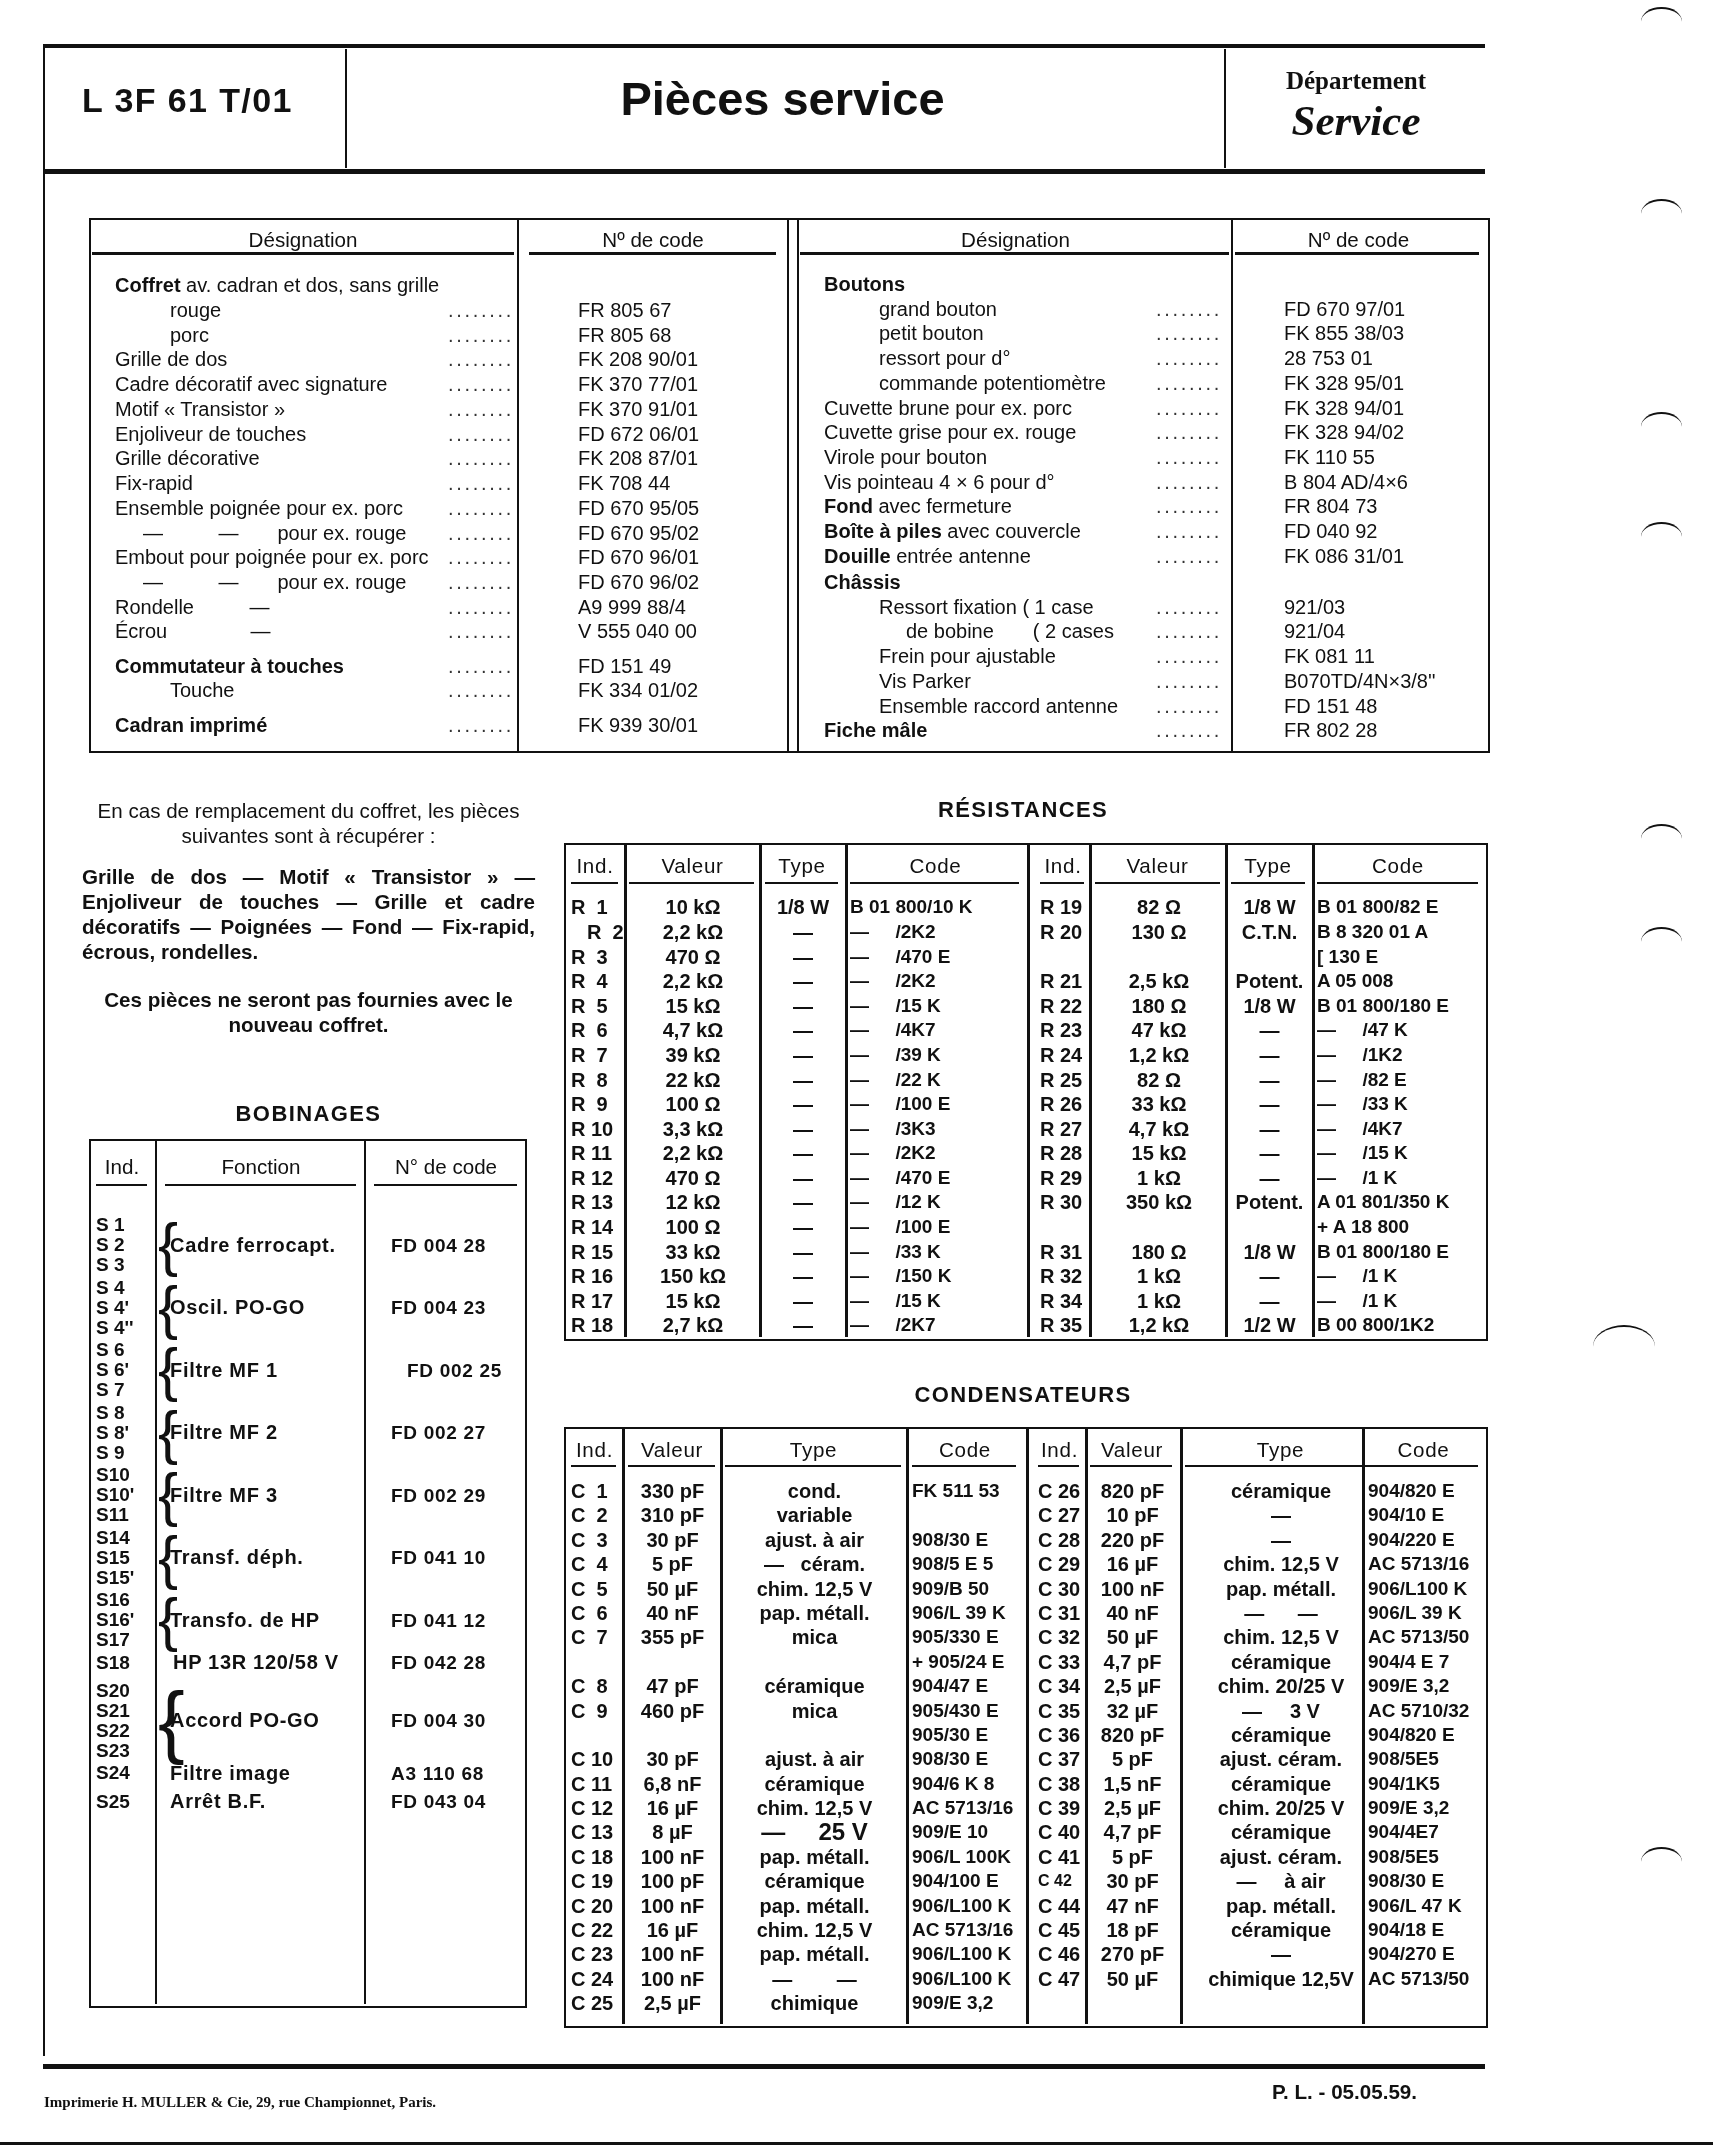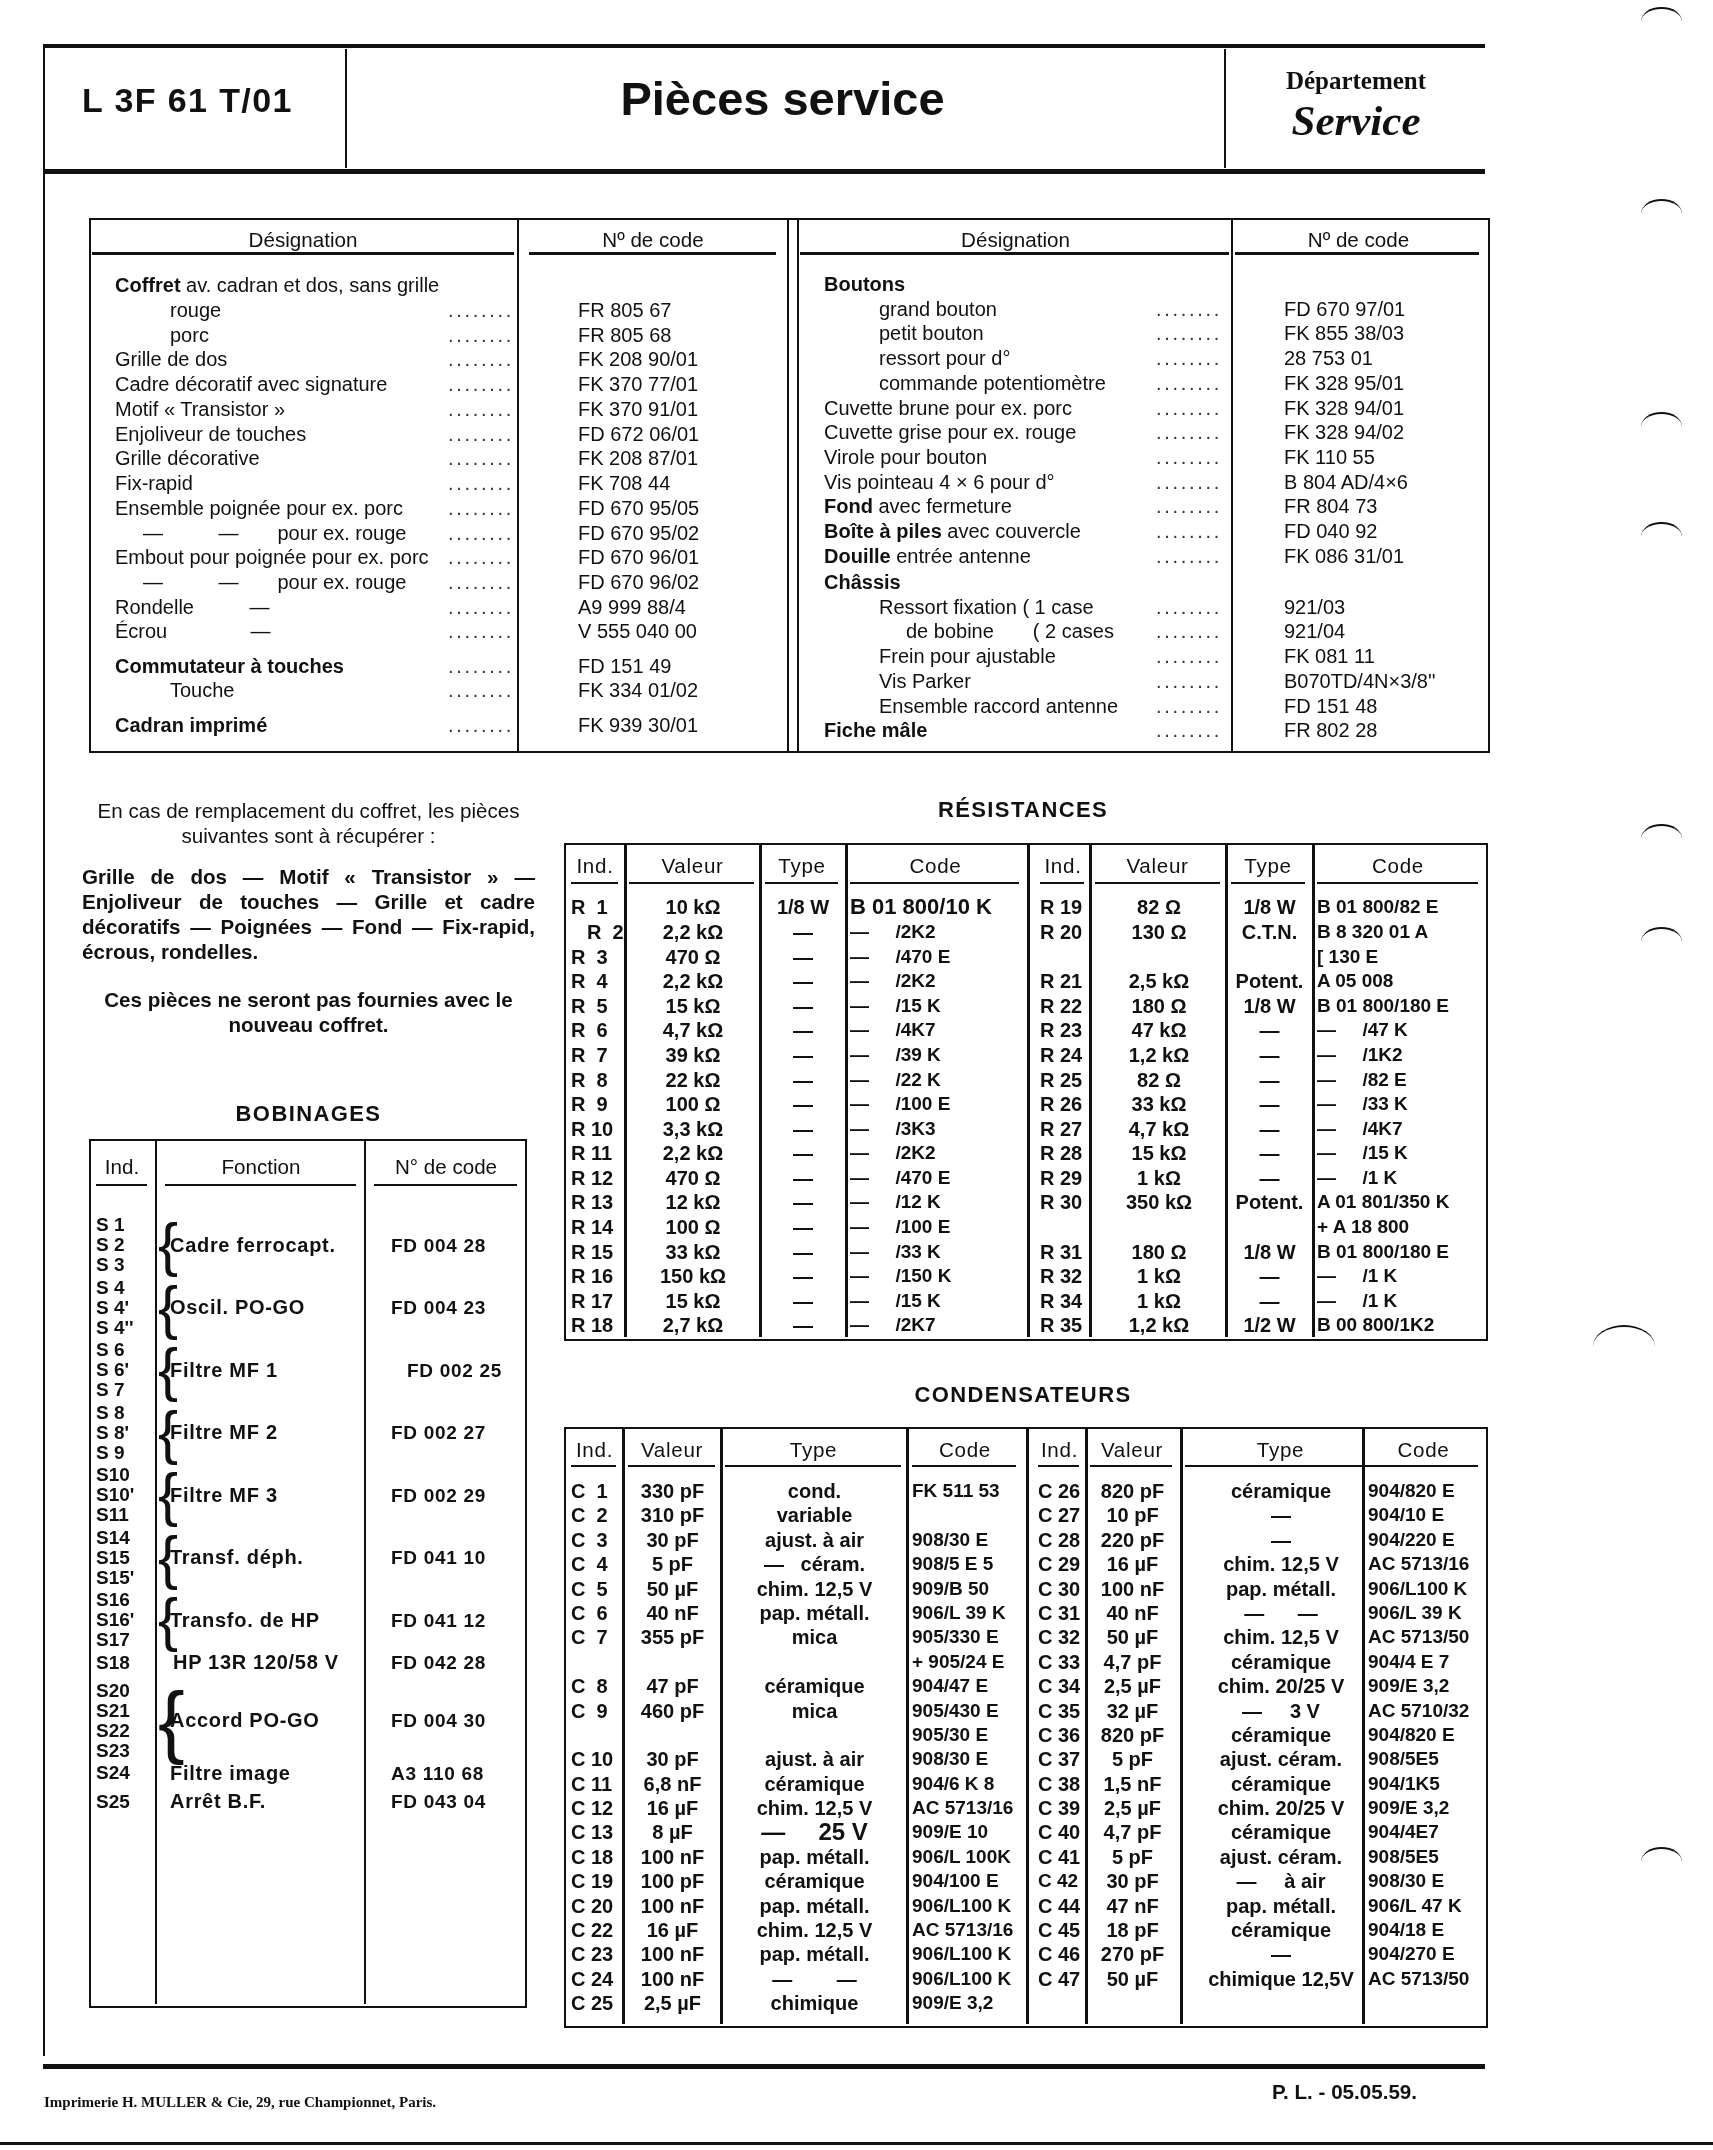--- a/index.html
+++ b/index.html
@@ -266,21 +266,21 @@
 <div class="vsep" style="left:624px;top:843px;height:494px;width:2.7px;"></div>
 <div class="txt hdr ext" style="left:761px;top:853px;width:82px;text-align:center;font-weight:normal;">Type</div>
 <div class="hline" style="left:765px;top:882px;width:73px;height:2.1px;"></div>
 <div class="vsep" style="left:759px;top:843px;height:494px;width:2.7px;"></div>
 <div class="txt hdr ext" style="left:846px;top:853px;width:179px;text-align:center;font-weight:normal;">Code</div>
 <div class="hline" style="left:850px;top:882px;width:169px;height:2.1px;"></div>
 <div class="vsep" style="left:845px;top:843px;height:494px;width:2.7px;"></div>
 <div class="cell" style="left:571px;top:895px;width:49px;text-align:left;font-size:20px;line-height:24.6px;">R  1</div>
 <div class="cell" style="left:629px;top:895px;width:128px;text-align:center;font-size:20px;line-height:24.6px;">10 kΩ</div>
 <div class="cell" style="left:765px;top:895px;width:76px;text-align:center;font-size:20px;line-height:24.6px;">1/8 W</div>
-<div class="cell" style="left:850px;top:895px;width:172px;text-align:left;font-size:22px;line-height:24.6px;">B 01 800/10 K</div>
+<div class="cell" style="left:850px;top:895px;width:172px;text-align:left;font-size:19px;line-height:24.6px;">B 01 800/10 K</div>
 <div class="cell" style="left:587px;top:920px;width:49px;text-align:left;font-size:20px;line-height:24.6px;">R  2</div>
 <div class="cell" style="left:629px;top:920px;width:128px;text-align:center;font-size:20px;line-height:24.6px;">2,2 kΩ</div>
 <div class="cell" style="left:765px;top:920px;width:76px;text-align:center;font-size:20px;line-height:24.6px;">—</div>
 <div class="cell" style="left:850px;top:920px;width:172px;text-align:left;font-size:19px;line-height:24.6px;">—     /2K2</div>
 <div class="cell" style="left:571px;top:945px;width:49px;text-align:left;font-size:20px;line-height:24.6px;">R  3</div>
 <div class="cell" style="left:629px;top:945px;width:128px;text-align:center;font-size:20px;line-height:24.6px;">470 Ω</div>
 <div class="cell" style="left:765px;top:945px;width:76px;text-align:center;font-size:20px;line-height:24.6px;">—</div>
 <div class="cell" style="left:850px;top:945px;width:172px;text-align:left;font-size:19px;line-height:24.6px;">—     /470 E</div>
 <div class="cell" style="left:571px;top:969px;width:49px;text-align:left;font-size:20px;line-height:24.6px;">R  4</div>
 <div class="cell" style="left:629px;top:969px;width:128px;text-align:center;font-size:20px;line-height:24.6px;">2,2 kΩ</div>
@@ -581,21 +581,21 @@
 <div class="cell" style="left:1185px;top:1796px;width:192px;text-align:center;font-size:20px;line-height:24.4px;">chim. 20/25 V</div>
 <div class="cell" style="left:1368px;top:1796px;width:113px;text-align:left;font-size:19px;line-height:24.4px;">909/E 3,2</div>
 <div class="cell" style="left:1038px;top:1820px;width:44px;text-align:left;font-size:20px;line-height:24.4px;">C 40</div>
 <div class="cell" style="left:1090px;top:1820px;width:85px;text-align:center;font-size:20px;line-height:24.4px;">4,7 pF</div>
 <div class="cell" style="left:1185px;top:1820px;width:192px;text-align:center;font-size:20px;line-height:24.4px;">céramique</div>
 <div class="cell" style="left:1368px;top:1820px;width:113px;text-align:left;font-size:19px;line-height:24.4px;">904/4E7</div>
 <div class="cell" style="left:1038px;top:1845px;width:44px;text-align:left;font-size:20px;line-height:24.4px;">C 41</div>
 <div class="cell" style="left:1090px;top:1845px;width:85px;text-align:center;font-size:20px;line-height:24.4px;">5 pF</div>
 <div class="cell" style="left:1185px;top:1845px;width:192px;text-align:center;font-size:20px;line-height:24.4px;">ajust. céram.</div>
 <div class="cell" style="left:1368px;top:1845px;width:113px;text-align:left;font-size:19px;line-height:24.4px;">908/5E5</div>
-<div class="cell" style="left:1038px;top:1869px;width:44px;text-align:left;font-size:19px;line-height:24.4px;">C 42</div>
+<div class="cell" style="left:1038px;top:1869px;width:44px;text-align:left;font-size:16px;line-height:24.4px;">C 42</div>
 <div class="cell" style="left:1090px;top:1869px;width:85px;text-align:center;font-size:20px;line-height:24.4px;">30 pF</div>
 <div class="cell" style="left:1185px;top:1869px;width:192px;text-align:center;font-size:20px;line-height:24.4px;">—     à air</div>
 <div class="cell" style="left:1368px;top:1869px;width:113px;text-align:left;font-size:19px;line-height:24.4px;">908/30 E</div>
 <div class="cell" style="left:1038px;top:1894px;width:44px;text-align:left;font-size:20px;line-height:24.4px;">C 44</div>
 <div class="cell" style="left:1090px;top:1894px;width:85px;text-align:center;font-size:20px;line-height:24.4px;">47 nF</div>
 <div class="cell" style="left:1185px;top:1894px;width:192px;text-align:center;font-size:20px;line-height:24.4px;">pap. métall.</div>
 <div class="cell" style="left:1368px;top:1894px;width:113px;text-align:left;font-size:19px;line-height:24.4px;">906/L 47 K</div>
 <div class="cell" style="left:1038px;top:1918px;width:44px;text-align:left;font-size:20px;line-height:24.4px;">C 45</div>
 <div class="cell" style="left:1090px;top:1918px;width:85px;text-align:center;font-size:20px;line-height:24.4px;">18 pF</div>
 <div class="cell" style="left:1185px;top:1918px;width:192px;text-align:center;font-size:20px;line-height:24.4px;">céramique</div>

